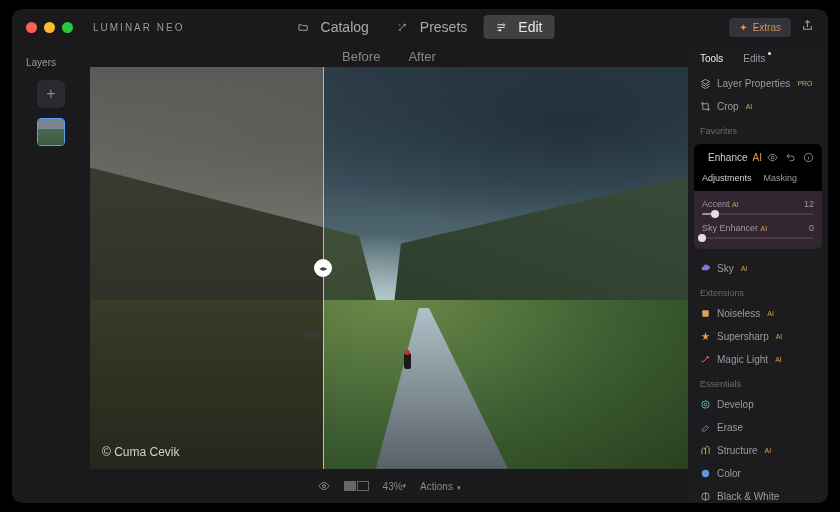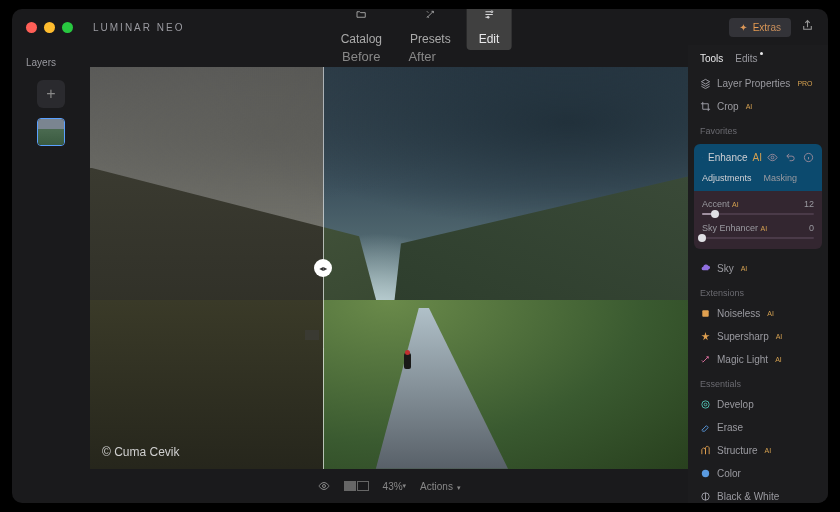--- a/index.html
+++ b/index.html
@@ -4,21 +4,21 @@
 <style>
   * { margin:0; padding:0; box-sizing:border-box; font-family:-apple-system,BlinkMacSystemFont,"Segoe UI",sans-serif; }
   body { background:#000; width:840px; height:512px; overflow:hidden; }
   .window { width:816px; height:494px; margin:9px auto; background:#1a1a1c; border-radius:10px; overflow:hidden; position:relative; display:flex; flex-direction:column; }
   .titlebar { height:36px; display:flex; align-items:center; padding:0 14px; position:relative; }
   .traffic { display:flex; gap:7px; }
   .dot { width:11px; height:11px; border-radius:50%; }
   .dot.r{background:#ff5f57;} .dot.y{background:#febc2e;} .dot.g{background:#28c840;}
   .brand { margin-left:20px; font-size:10px; letter-spacing:2px; color:#9a9aa0; font-weight:500; }
   .topnav { position:absolute; left:50%; transform:translateX(-50%); display:flex; gap:4px; }
-  .topbtn { display:flex; align-items:center; gap:12px; padding:4px 12px; font-size:12px; color:#aaa; border-radius:4px; cursor:pointer;flex-direction:column; }
+  .topbtn { display:flex; align-items:center; gap:12px; padding:4px 12px; font-size:14px; color:#aaa; border-radius:4px; cursor:pointer; }
   .topbtn.active { background:#404040; color:#e8e8ea; }
   .topbtn svg { width:11px; height:11px; }
   .topright { margin-left:auto; display:flex; align-items:center; gap:10px; }
   .extras { display:flex; align-items:center; gap:5px; background:#333338; padding:4px 10px; border-radius:4px; font-size:10px; cursor:pointer; }
   .extras .spark { color:#f0a050; }
   .extras span { background:linear-gradient(90deg,#f0a050,#c89060); -webkit-background-clip:text; -webkit-text-fill-color:transparent; }
   .share { color:#999; cursor:pointer; }
   .share svg{width:13px;height:13px;}
   .body { flex:1; display:flex; min-height:0; }
   .layers { width:78px; display:flex; flex-direction:column; align-items:center; padding-top:6px; }
@@ -63,29 +63,29 @@
   .handle{position:absolute;left:39%;top:50%;transform:translate(-50%,-50%);width:18px;height:18px;border-radius:50%;background:#fff;display:flex;align-items:center;justify-content:center;cursor:ew-resize;color:#333;font-size:8px;}
   .footer{height:34px;display:flex;align-items:center;justify-content:center;gap:14px;font-size:10px;color:#888;}
   .footer .ico{cursor:pointer;display:flex;align-items:center;}
   .footer svg{width:12px;height:12px;}
   .viewmode{display:flex;gap:1px;}
   .viewmode div{width:12px;height:10px;border:1px solid #666;cursor:pointer;}
   .viewmode div:first-child{background:#666;}
   .footer .act{display:flex;align-items:flex-end;gap:4px;cursor:pointer;}
   .right{width:140px;background:#1c1c1e;overflow-y:auto;font-size:10px;color:#9a9aa0;}
   .right::-webkit-scrollbar{width:0;}
-  .tabs{display:flex;gap:12px;padding:8px 12px;}
+  .tabs{display:flex;gap:20px;padding:8px 12px;}
   .tabs div{cursor:pointer;position:relative;}
   .tabs .on{color:#e8e8ea;}
   .edits-dot{position:absolute;top:-1px;right:-5px;width:3px;height:3px;background:#e8e8ea;border-radius:50%;}
   .row{display:flex;align-items:center;gap:6px;padding:6px 12px;cursor:pointer;}
   .row svg{width:11px;height:11px;flex-shrink:0;}
   .row .ai{font-size:7px;color:#d4a050;margin-left:1px;}
   .section{padding:8px 12px 4px;font-size:9px;color:#6a6a70;}
-  .enhance{background:#0c4a6e;margin:4px 6px 0;border-radius:6px 6px 0 0;padding-bottom:2px;}
+  .enhance{background:#000000;margin:4px 6px 0;border-radius:6px 6px 0 0;padding-bottom:2px;}
   .enhance .hdr{display:flex;align-items:center;gap:5px;padding:8px 8px;color:#d0d0d4;}
   .enhance .hdr .ai{color:#d4a050;}
   .enhance .icons{margin-left:auto;display:flex;gap:7px;color:#9a8a9a;}
   .enhance .icons svg{width:11px;height:11px;cursor:pointer;}
   .subtabs{display:flex;gap:12px;padding:2px 8px 6px;font-size:9px;}
   .subtabs .on{color:#d0d0d4;}
   .sliders{background:#332630;margin:0 6px;border-radius:0 0 6px 6px;padding:8px 8px 10px;}
   .slrow{margin-bottom:8px;}
   .sllabel{display:flex;justify-content:space-between;font-size:9px;margin-bottom:4px;}
   .sllabel .ai{font-size:7px;color:#d4a050;}

